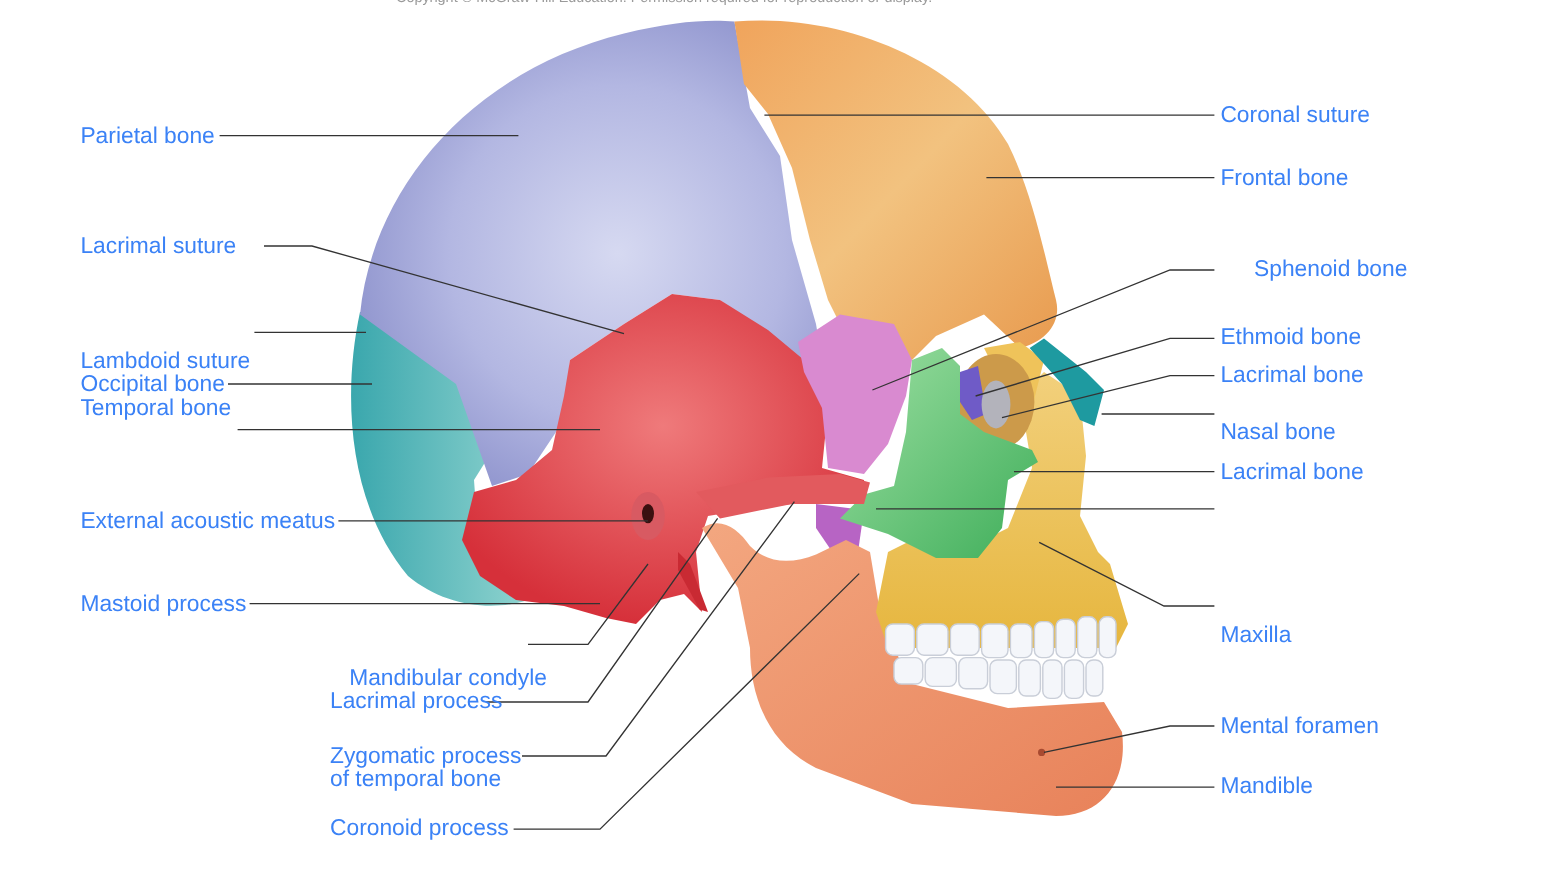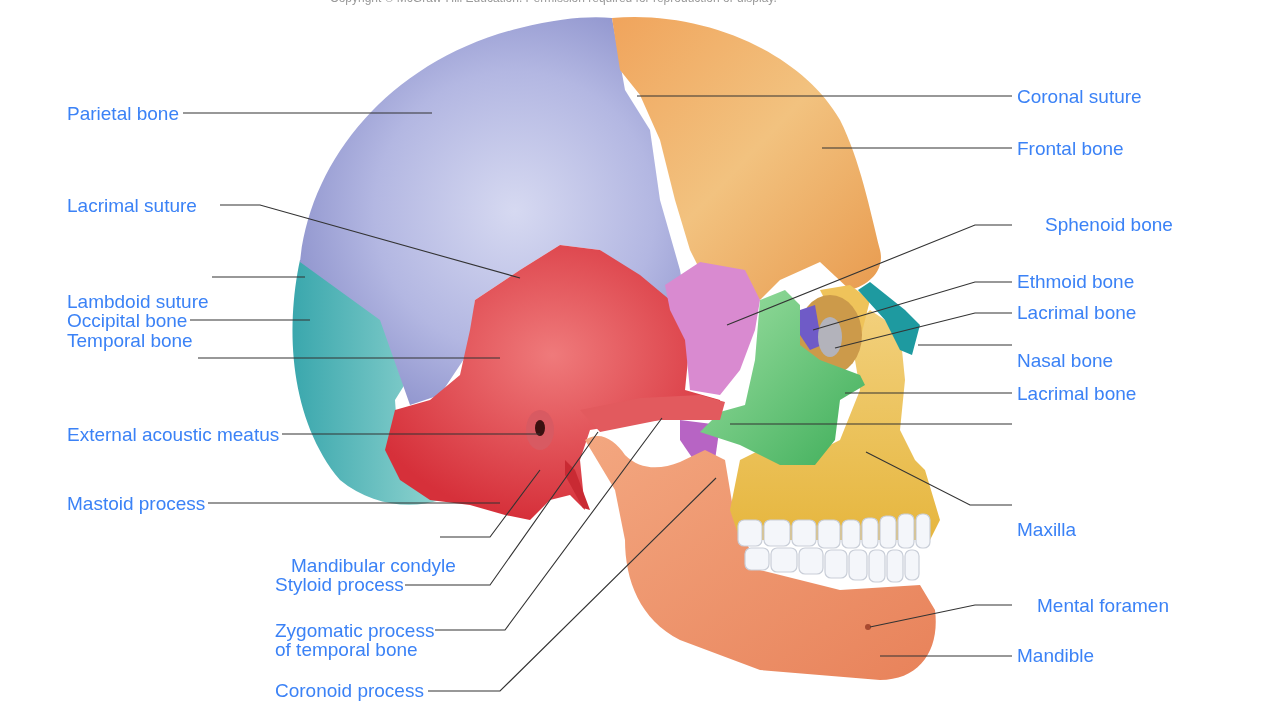--- a/index.html
+++ b/index.html
@@ -136,29 +136,29 @@
 
   <div class="label" style="left:67px; top:104px;">Parietal bone</div>
   <div class="label" style="left:67px; top:196px;">Lacrimal suture</div>
   <div class="label" style="left:67px; top:268px;margin-top:24px;">Lambdoid suture</div>
   <div class="label" style="left:67px; top:311px;">Occipital bone</div>
   <div class="label" style="left:67px; top:331px;">Temporal bone</div>
   <div class="label" style="left:67px; top:425px;">External acoustic meatus</div>
   <div class="label" style="left:67px; top:494px;">Mastoid process</div>
 
   <div class="label" style="left:275px; top:556px;margin-left:16px;">Mandibular condyle</div>
-  <div class="label" style="left:275px; top:575px;">Styloid process</div>
+  <div class="label" style="left:275px; top:575px;">Lacrimal process</div>
   <div class="label two" style="left:275px; top:621px;">Zygomatic process
 of temporal bone</div>
   <div class="label" style="left:275px; top:681px;">Coronoid process</div>
 
   <div class="label" style="left:1017px; top:87px;">Coronal suture</div>
   <div class="label" style="left:1017px; top:139px;">Frontal bone</div>
   <div class="label" style="left:1017px; top:215px;margin-left:28px;">Sphenoid bone</div>
   <div class="label" style="left:1017px; top:272px;">Ethmoid bone</div>
   <div class="label" style="left:1017px; top:303px;">Lacrimal bone</div>
   <div class="label" style="left:1017px; top:335px;margin-top:16px;">Nasal bone</div>
   <div class="label" style="left:1017px; top:384px;">Lacrimal bone</div>
   <div class="label" style="left:1017px; top:520px;">Maxilla</div>
-  <div class="label" style="left:1017px; top:596px;margin-left:20px;">Mental foramen</div>
+  <div class="label" style="left:1017px; top:596px;">Mental foramen</div>
   <div class="label" style="left:1017px; top:646px;">Mandible</div>
 
 </div>
 
 </body></html>

